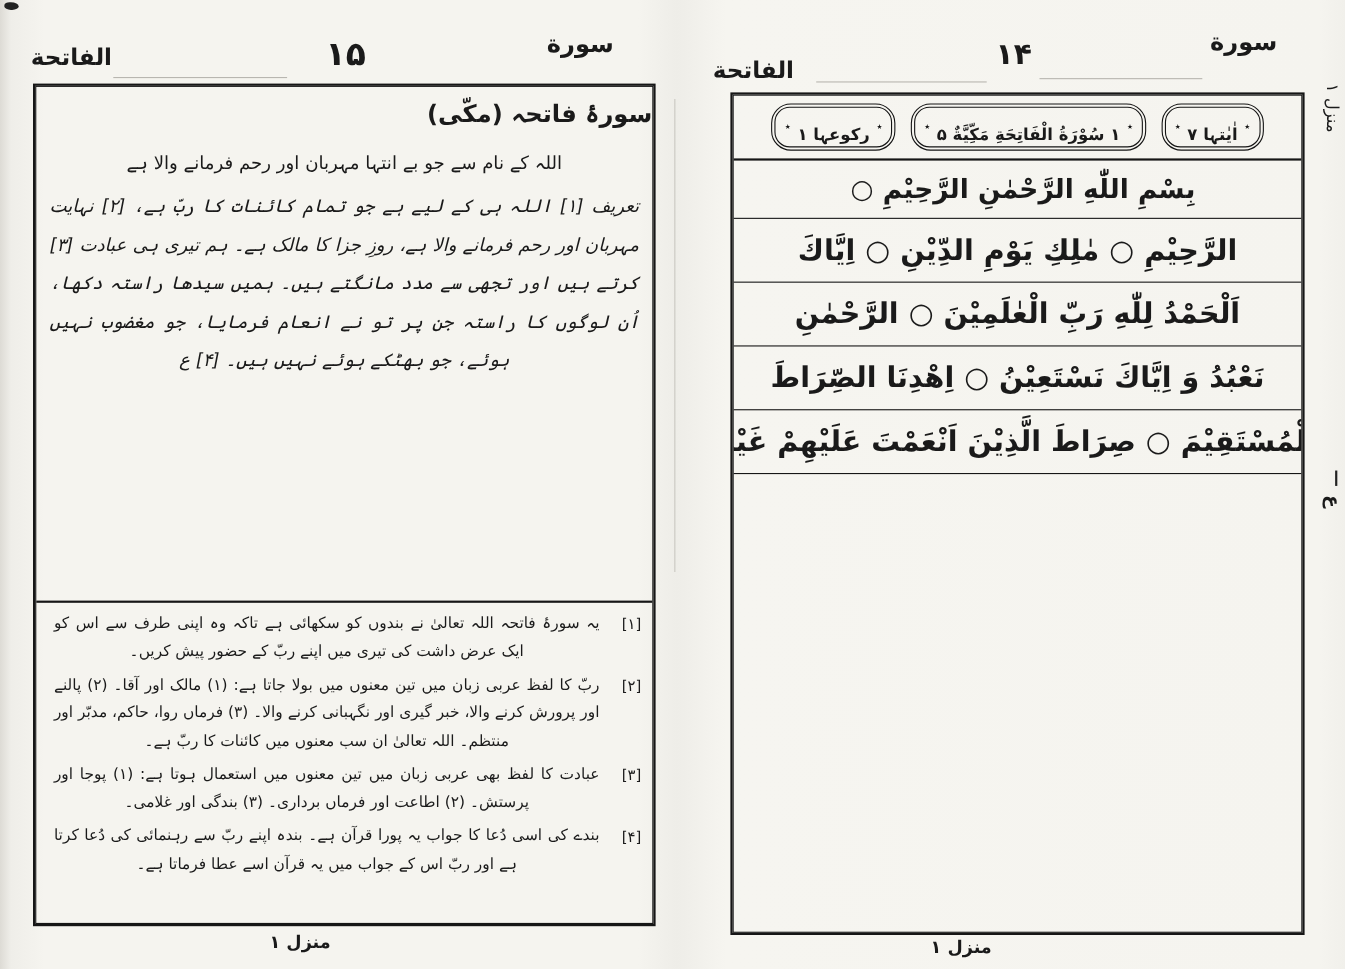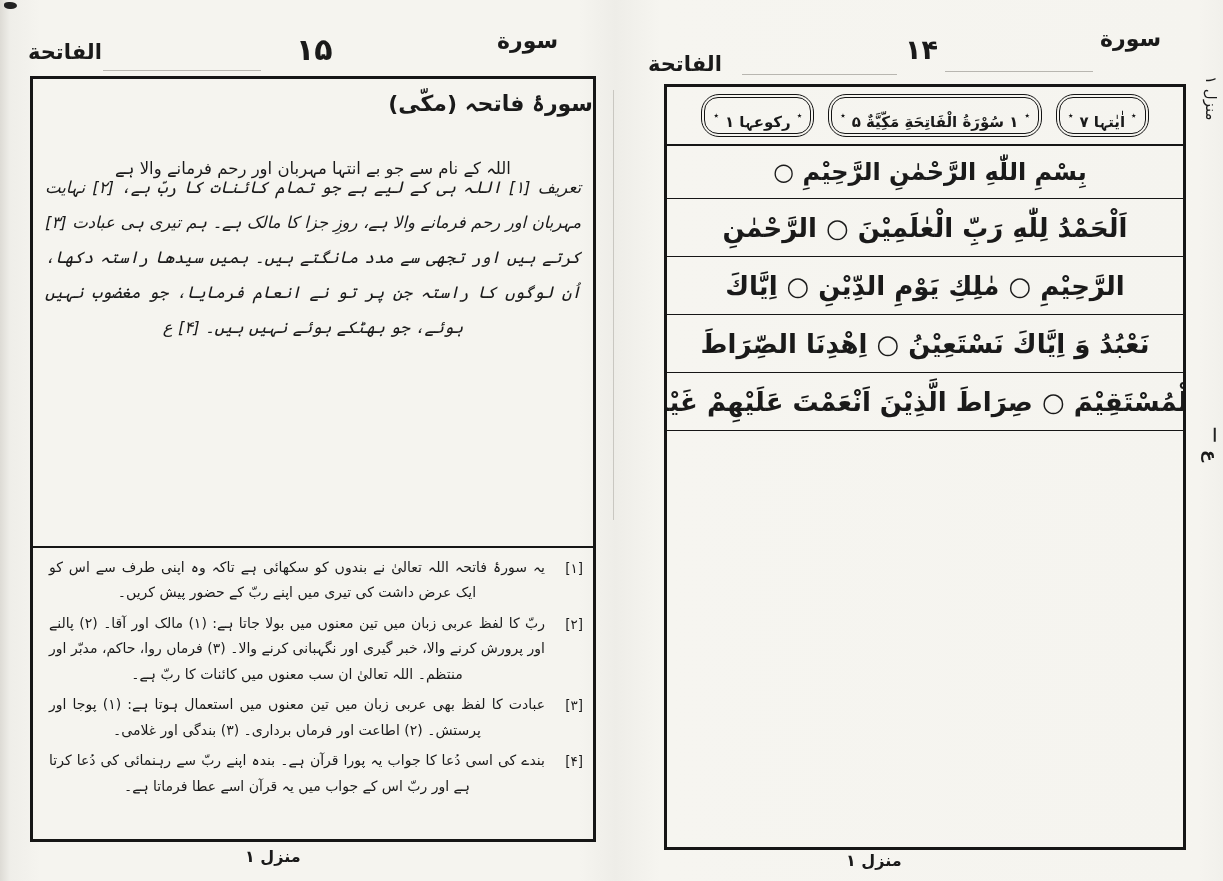--- a/index.html
+++ b/index.html
@@ -22,21 +22,21 @@
 
   
   .hdr { font-weight:bold; direction:rtl; white-space:nowrap; }
 
   
   .pagebox { border:2.5px solid #161616; background:transparent; }
   .pagebox-inner { position:relative; width:100%; height:100%; border:1px solid #161616; outline:1.5px solid transparent; }
 
   
   .lp-title { width:100%; font-size:22px; font-weight:bold; direction:rtl;padding-left:36px; }
-  .lp-bism { width:100%; text-align:center; font-size:16.5px; direction:rtl;margin-top:20px; }
+  .lp-bism { width:100%; text-align:center; font-size:16.5px; direction:rtl; }
   .lp-para {
     direction:rtl; text-align:justify; text-align-last:center;
     font-size:16.5px; line-height:2.12;font-style:italic;
   }
   .lp-divider { width:100%; height:2px; background:#161616; }
   .footnotes { direction:rtl; font-size:14px; line-height:1.82; }
   .fn { display:flex; flex-direction:row; margin-bottom:5px; }
   .fn-marker { flex:0 0 38px; font-size:13.5px; padding-top:1px; text-align:right; }
   .fn-text { flex:1; text-align:justify; text-align-last:center; padding-left:6px; }
   .page-footer { font-size:16px; font-weight:600; direction:rtl; white-space:nowrap; }
@@ -150,22 +150,22 @@
         <div class="cart">
           <div class="cart-in">
             <span class="cart-orn">٭</span>
             <span class="cart-text">رکوعہا ۱</span>
             <span class="cart-orn">٭</span>
           </div>
         </div>
       </div>
 
       <div class="ayah-row row-bism">بِسْمِ اللّٰهِ الرَّحْمٰنِ الرَّحِيْمِ ○</div>
+      <div class="ayah-row row-std">الرَّحِيْمِ ○ مٰلِكِ يَوْمِ الدِّيْنِ ○ اِيَّاكَ</div>
       <div class="ayah-row row-std">اَلْحَمْدُ لِلّٰهِ رَبِّ الْعٰلَمِيْنَ ○ الرَّحْمٰنِ</div>
-      <div class="ayah-row row-std">الرَّحِيْمِ ○ مٰلِكِ يَوْمِ الدِّيْنِ ○ اِيَّاكَ</div>
       <div class="ayah-row row-std">نَعْبُدُ وَ اِيَّاكَ نَسْتَعِيْنُ ○ اِهْدِنَا الصِّرَاطَ</div>
       <div class="ayah-row row-std">الْمُسْتَقِيْمَ ○ صِرَاطَ الَّذِيْنَ اَنْعَمْتَ عَلَيْهِمْ غَيْرِ</div>
       <div class="ayah-row row-blank"></div>
 
     </div>
   </div>
 
   <span class="abs page-footer" style="left:238px; top:851px;">منزل ۱</span>
 
   <span class="abs margin-rot" style="left:612px; top:76px;">منزل ۱</span>

